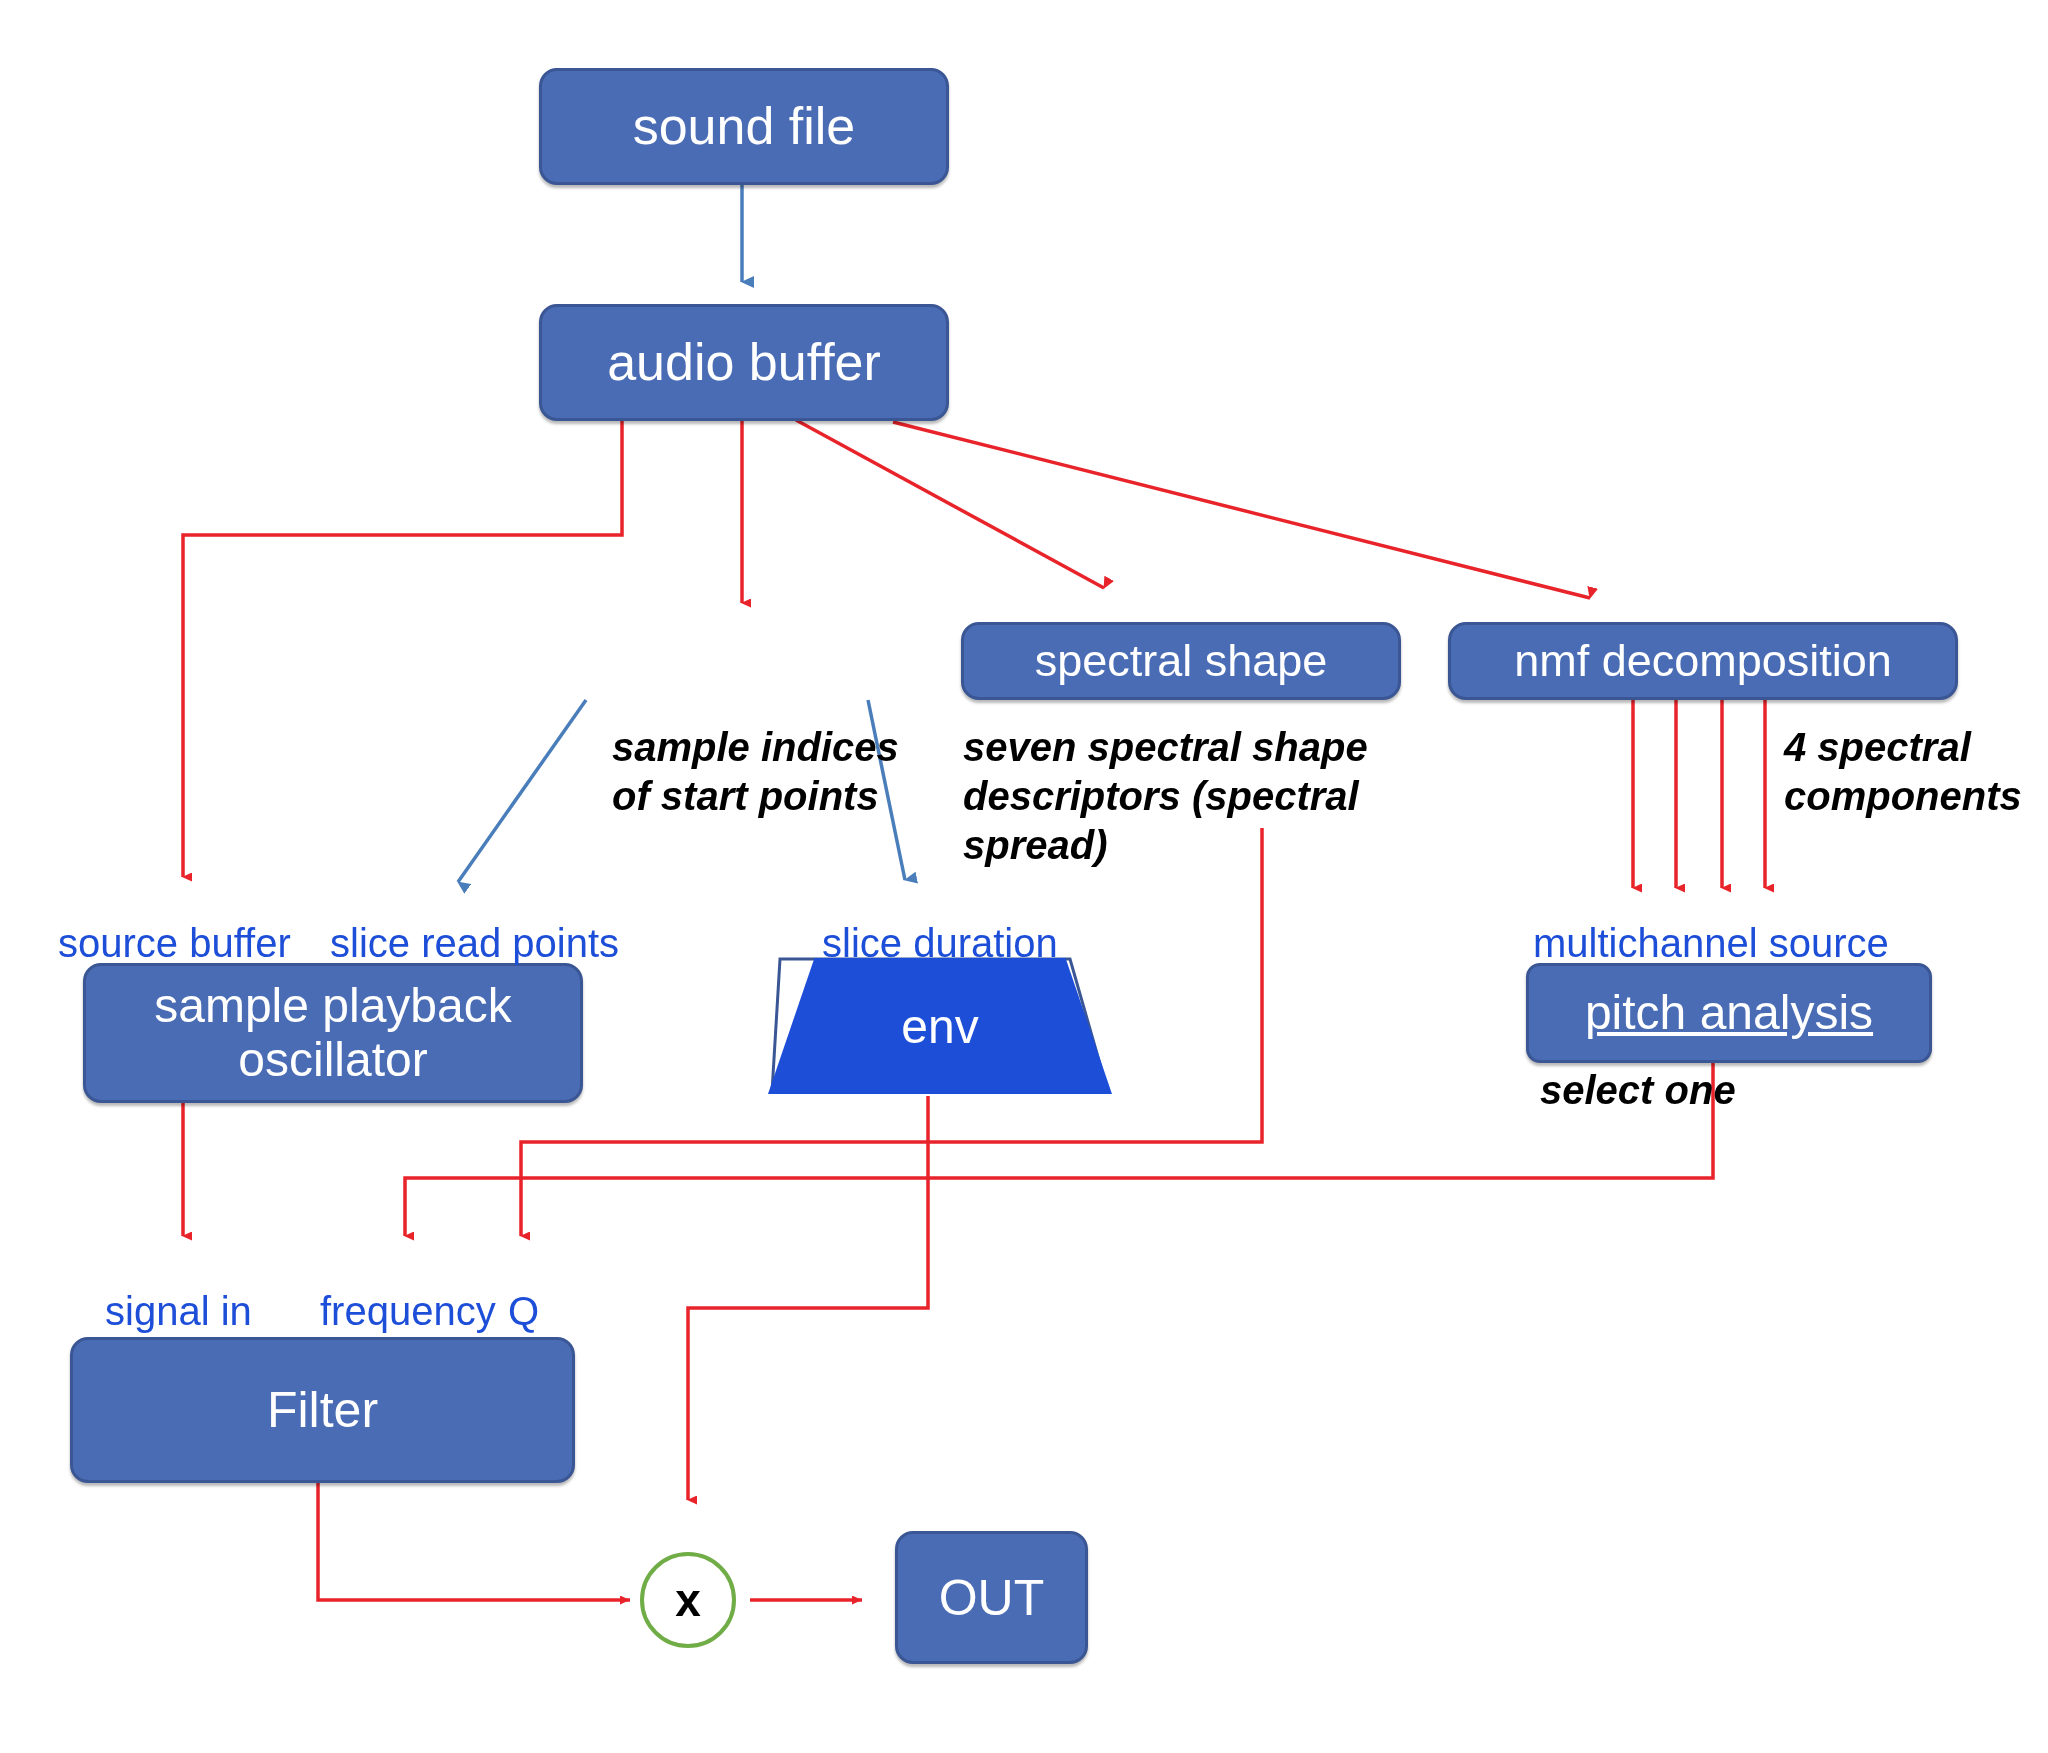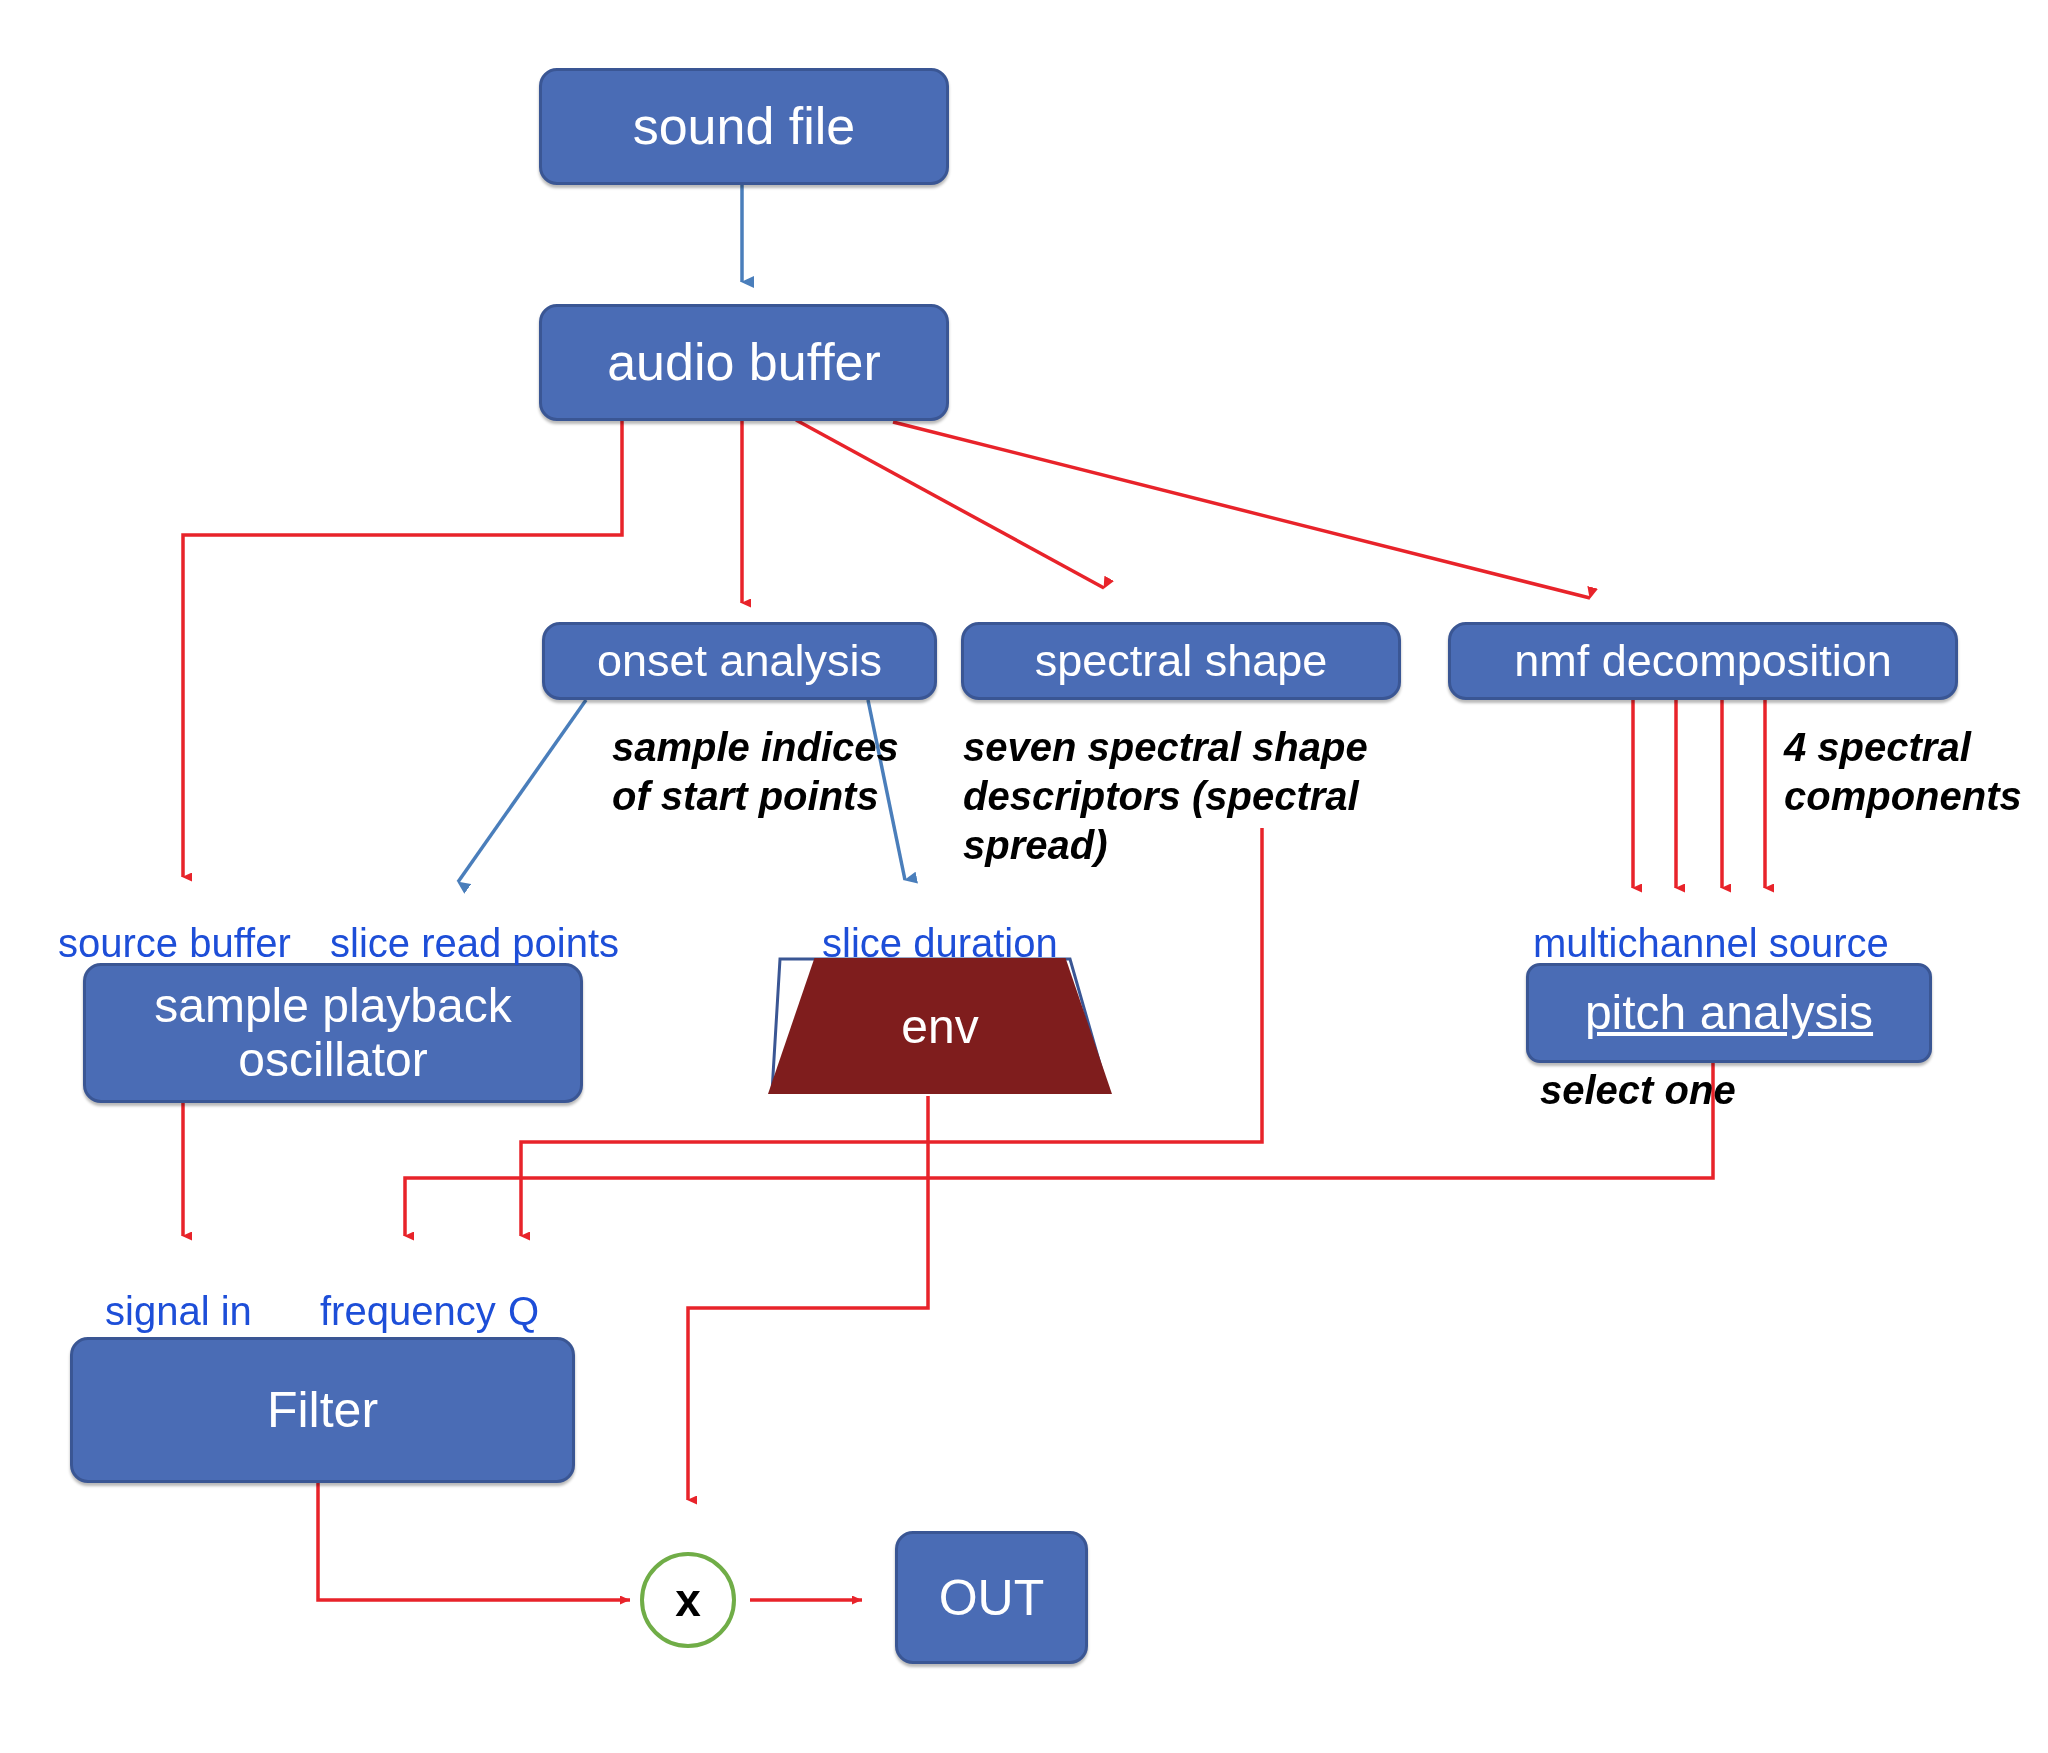--- a/index.html
+++ b/index.html
@@ -36,21 +36,21 @@
     align-items: center;
     justify-content: center;
     text-align: center;
     line-height: 1.12;
     box-shadow: 0 3px 3px rgba(0,0,0,0.28);
   }
   .node.small-radius { border-radius: 14px; text-decoration: underline; }
   .trap {
     position: absolute;
     box-sizing: border-box;
-    background: #7f1d1d;
+    background: #1d4ed8;
     color: #fff;
     display: flex;
     align-items: center;
     justify-content: center;
     text-align: center;
     clip-path: polygon(13.5% 0%, 86.5% 0%, 100% 100%, 0% 100%);
     border: 0;
   }
   .port-label {
     position: absolute;
@@ -170,23 +170,20 @@
   </svg>
 
   <div class="node" style="left:539px; top:68px; width:410px; height:117px; font-size:52px;">
     <span>sound file</span>
   </div>
 
   <div class="node" style="left:539px; top:304px; width:410px; height:117px; font-size:52px;">
     <span>audio buffer</span>
   </div>
 
-  <div class="node" style="left:542px; top:622px; width:395px; height:78px; font-size:45px;">
-    <span>onset analysis</span>
-  </div>
 
   <div class="node" style="left:961px; top:622px; width:440px; height:78px; font-size:45px;">
     <span>spectral shape</span>
   </div>
 
   <div class="node" style="left:1448px; top:622px; width:254px; height:78px; font-size:45px;
               width:510px;">
     <span>nmf decomposition</span>
   </div>
 

